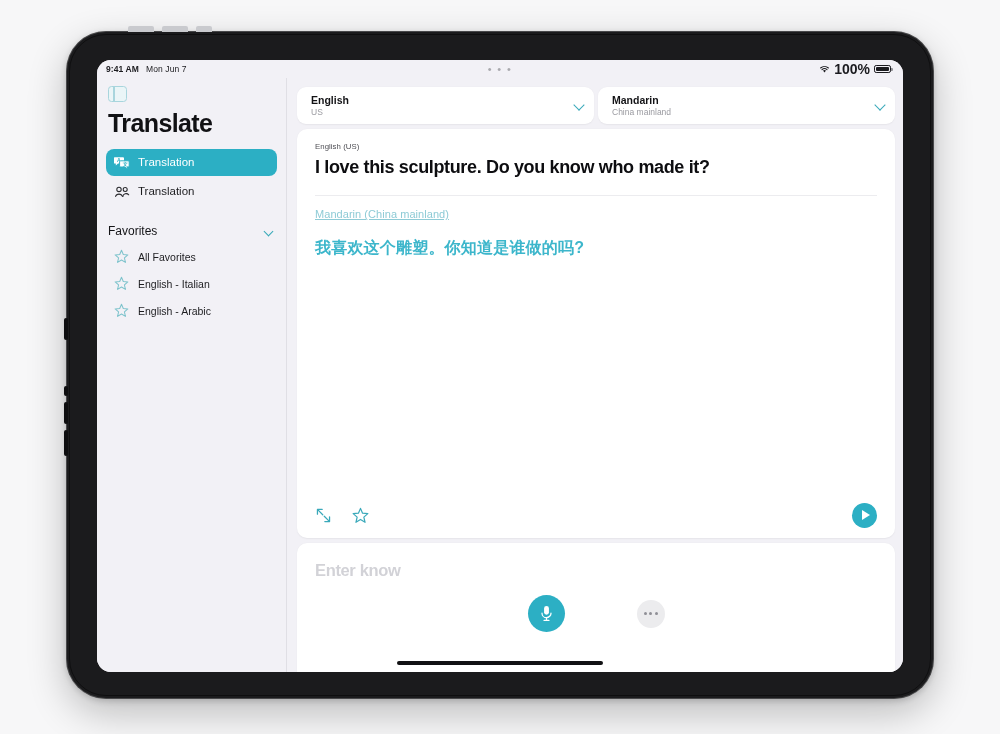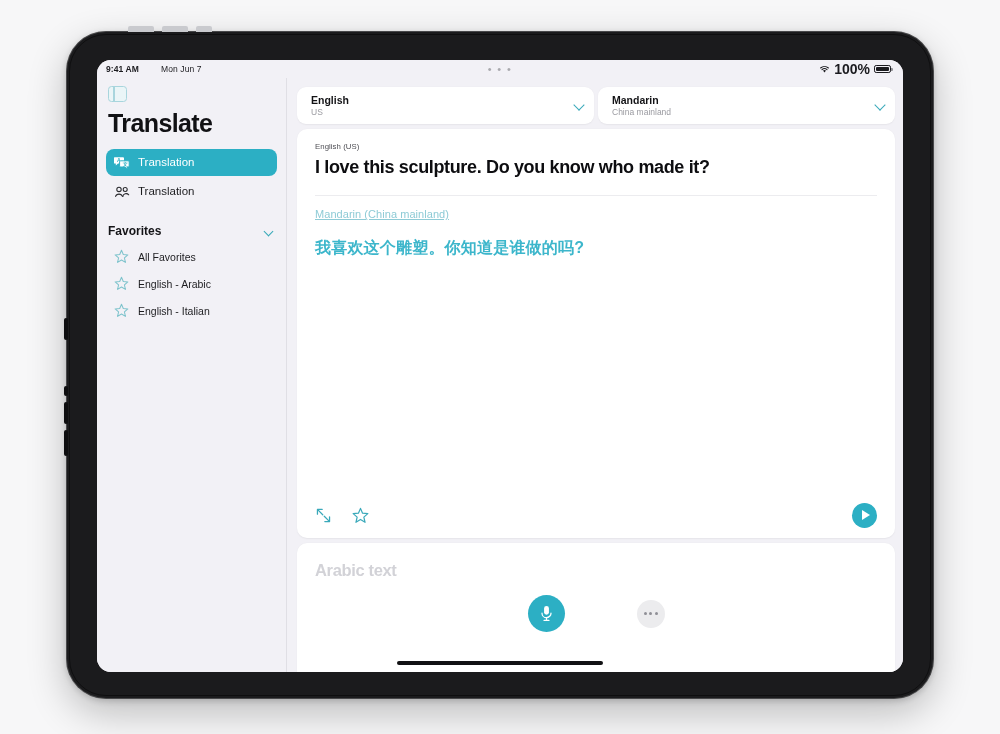--- a/index.html
+++ b/index.html
@@ -81,21 +81,21 @@
     position: relative;
     height: 18px;
     flex: 0 0 18px;
     display: flex;
     align-items: center;
     background: #f2f1f6;
     font-size: 8.5px;
     color: #1b1b1f;
     padding: 0 12px 0 9px;
   }
-  .sb-left { display: flex; align-items: baseline; gap: 22px; white-space: nowrap; letter-spacing: 0.1px; }
+  .sb-left { display: flex; align-items: baseline; gap: 7px; white-space: nowrap; letter-spacing: 0.1px; }
   .sb-time { font-weight: 600; }
   .sb-date { font-weight: 500; text-align: right; }
   .sb-dots {
     position: absolute;
     left: 0; right: 0;
     text-align: center;
     color: #a9a9ae;
     font-size: 11px;
     letter-spacing: 1.4px;
     line-height: 8px;
@@ -174,21 +174,21 @@
   }
   .nav-item.active { background: #2CAFC4; color: #ffffff; }
   .nav-item .nav-label { line-height: 1; }
 
   .section-head {
     display: flex;
     align-items: center;
     justify-content: space-between;
     margin: 17px 2px 5px 2px;
     font-size: 12px;
-    font-weight: 700;
+    font-weight: 400;
     color: #141417;
     cursor: pointer;
   }
   .chev {
     width: 11px; height: 11px;
     position: relative;
   }
   .chev::after {
     content: "";
     position: absolute;
@@ -459,28 +459,28 @@
           <svg width="15" height="15" viewBox="0 0 16 16">
             <path d="M8 1.4 L9.9 5.9 L14.8 6.3 L11.1 9.5 L12.2 14.3 L8 11.7 L3.8 14.3 L4.9 9.5 L1.2 6.3 L6.1 5.9 Z" fill="none" stroke="#7ec3cc" stroke-width="1.1" stroke-linejoin="round"></path>
           </svg>
           <span>All Favorites</span>
         </div>
 
         <div class="fav-item">
           <svg width="15" height="15" viewBox="0 0 16 16">
             <path d="M8 1.4 L9.9 5.9 L14.8 6.3 L11.1 9.5 L12.2 14.3 L8 11.7 L3.8 14.3 L4.9 9.5 L1.2 6.3 L6.1 5.9 Z" fill="none" stroke="#7ec3cc" stroke-width="1.1" stroke-linejoin="round"></path>
           </svg>
-          <span>English - Arabic</span>
+          <span>English - Italian</span>
         </div>
 
         <div class="fav-item">
           <svg width="15" height="15" viewBox="0 0 16 16">
             <path d="M8 1.4 L9.9 5.9 L14.8 6.3 L11.1 9.5 L12.2 14.3 L8 11.7 L3.8 14.3 L4.9 9.5 L1.2 6.3 L6.1 5.9 Z" fill="none" stroke="#7ec3cc" stroke-width="1.1" stroke-linejoin="round"></path>
           </svg>
-          <span>English - Italian</span>
+          <span>English - Arabic</span>
         </div>
 
       </div>
 
       <div class="main">
 
         <div class="lang-row">
           <div class="lang-card">
             <div class="lang-text">
               <div class="lang-name">English</div>
@@ -514,21 +514,21 @@
               <path d="M15.2 15.2 L9.8 9.8" stroke="#3aa9ba" stroke-width="1.35" stroke-linecap="round"></path>
             </svg>
             <svg class="action-icon" width="17" height="17" viewBox="0 0 16 16">
               <path d="M8 1.3 L9.95 5.85 L14.9 6.25 L11.15 9.5 L12.3 14.4 L8 11.75 L3.7 14.4 L4.85 9.5 L1.1 6.25 L6.05 5.85 Z" fill="none" stroke="#3aa9ba" stroke-width="1.15" stroke-linejoin="round"></path>
             </svg>
             <div class="play-btn"></div>
           </div>
         </div>
 
         <div class="input-card">
-          <div class="input-placeholder">Arabic text</div>
+          <div class="input-placeholder">Enter know</div>
           <div class="input-controls">
             <div class="mic-btn">
               <svg width="15" height="19" viewBox="0 0 16 20">
                 <rect x="5.4" y="2.0" width="5.2" height="9.2" rx="2.6" fill="#ffffff"></rect>
                 <path d="M3.2 9.6 a4.8 4.8 0 0 0 9.6 0" fill="none" stroke="#ffffff" stroke-width="1.35" stroke-linecap="round"></path>
                 <path d="M8 14.4 V17.2" stroke="#ffffff" stroke-width="1.35" stroke-linecap="round"></path>
                 <path d="M5.4 17.4 H10.6" stroke="#ffffff" stroke-width="1.35" stroke-linecap="round"></path>
               </svg>
             </div>
             <div class="more-btn">

